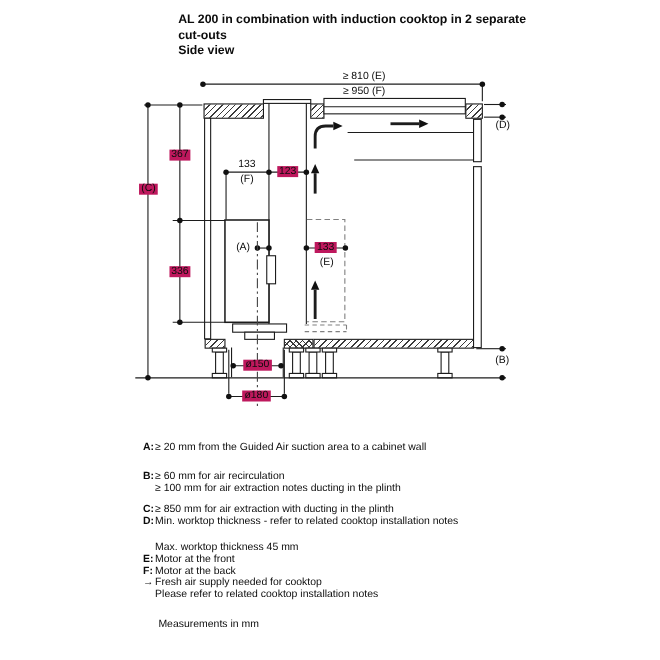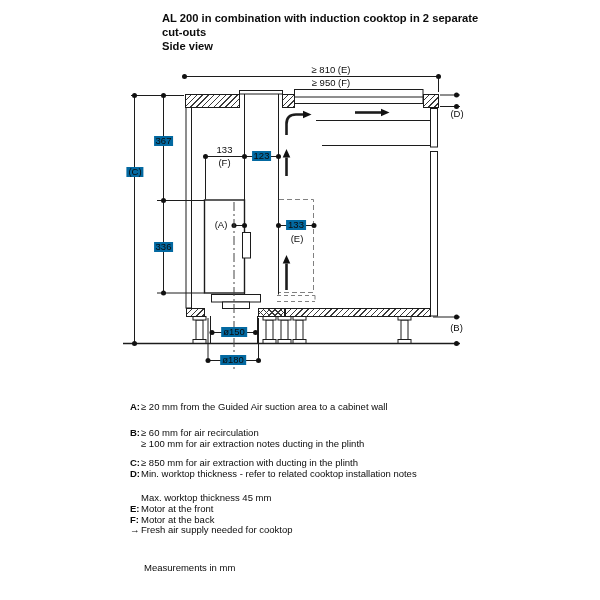--- a/index.html
+++ b/index.html
@@ -19,21 +19,21 @@
   .h-worktop-mid   {left:282px;top:94px;width:13px;height:13.5px;}
   .h-worktop-right {left:423px;top:94px;width:15.5px;height:13.5px;}
   .h-strip-left    {left:186px;top:308px;width:18.5px;height:8.5px;}
   .h-strip-cross   {left:258px;top:308px;width:27px;height:8.5px;}
   .h-strip-right   {left:285px;top:308px;width:146px;height:8.5px;}
 
   svg{position:absolute;left:0;top:0;}
 
   
   .dlabel{position:absolute;font-size:9.5px;line-height:10px;color:#0c0c0c;white-space:nowrap;transform:translateX(-50%);}
-  .dlabel.bg{background:#0369a1;padding:0 2px;}
+  .dlabel.bg{background:#be185d;padding:0 2px;}
 
   
   .lrow{position:absolute;left:130px;font-size:9.5px;line-height:11px;color:#0c0c0c;white-space:nowrap;}
   .lrow .lbl{display:inline-block;width:11px;font-weight:700;}
   .lrow .lbl.arrow{font-weight:400;letter-spacing:-1px;}
   .footer{position:absolute;left:130px;top:562px;font-size:9.5px;color:#0c0c0c;padding-left:14px;}
 </style>
 </head>
 <body>
 
@@ -194,15 +194,16 @@
 
   <div class="lrow" style="top:401px"><span class="lbl">A:</span><span>≥ 20 mm from the Guided Air suction area to a cabinet wall</span></div>
   <div class="lrow" style="top:427px"><span class="lbl">B:</span><span>≥ 60 mm for air recirculation</span></div>
   <div class="lrow" style="top:438px"><span class="lbl"></span><span>≥ 100 mm for air extraction notes ducting in the plinth</span></div>
   <div class="lrow" style="top:457px"><span class="lbl">C:</span><span>≥ 850 mm for air extraction with ducting in the plinth</span></div>
   <div class="lrow" style="top:468px"><span class="lbl">D:</span><span>Min. worktop thickness - refer to related cooktop installation notes</span></div>
   <div class="lrow" style="top:492px"><span class="lbl"></span><span>Max. worktop thickness 45 mm</span></div>
   <div class="lrow" style="top:503px"><span class="lbl">E:</span><span>Motor at the front</span></div>
   <div class="lrow" style="top:513.5px"><span class="lbl">F:</span><span>Motor at the back</span></div>
   <div class="lrow" style="top:524px"><span class="lbl arrow">→</span><span>Fresh air supply needed for cooktop</span></div>
+  <div class="lrow" style="top:534.5px"><span class="lbl"></span><span>Please refer to related cooktop installation notes</span></div>
 
   <div class="footer">Measurements in mm</div>
 </div>
 
 </body></html>

